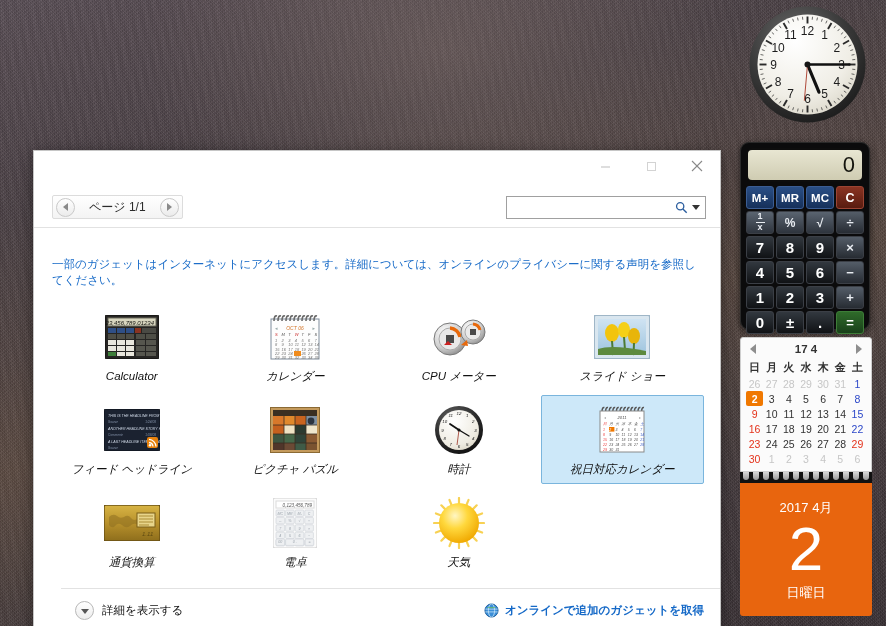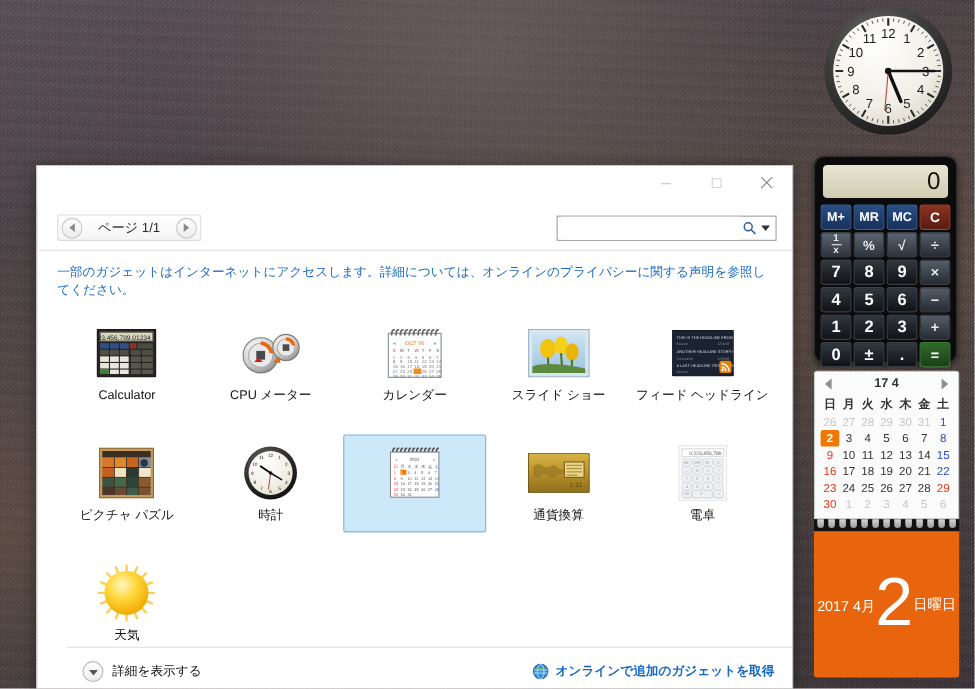--- a/index.html
+++ b/index.html
@@ -69,26 +69,27 @@
   .drop-arrow {
     width: 13px; display: flex; justify-content: center; cursor: pointer;
   }
   .drop-arrow i {
     width: 0; height: 0; border-left: 4px solid transparent;
     border-right: 4px solid transparent; border-top: 5px solid #333;
     display: block;
   }
 
   .notice-wrap { border-top: 1px solid #e2e2e2; padding: 12px 18px 4px 18px; }
-  .notice { font-size: 11.5px; color: #1569c7; line-height: 1.4; }
+  .notice { font-size: 11.5px; color: #1569c7; line-height: 1.4; margin-top: 16px; }
 
   .grid {
     padding: 10px 16px 0 16px;
-    display: grid; grid-template-columns: repeat(5, 1fr);
-    row-gap: 20px;
+    display: grid; grid-template-columns: repeat(4, 1fr);
+    row-gap: 4px;
+    font-style: italic;
   }
   .gadget {
     display: flex; flex-direction: column; align-items: center;
     padding: 8px 2px 6px 2px; border: 1px solid transparent;
     border-radius: 2px; cursor: pointer; user-select: none;
   }
   .gadget.selected { background: #cde8f9; border-color: #7ab5dd; }
   .gadget-ico { width: 64px; height: 52px; display: flex; align-items: center; justify-content: center; }
   .gadget-lbl { font-size: 11.5px; color: #111; margin-top: 7px; text-align: center; line-height: 1.2; }
 
@@ -178,21 +179,21 @@
     background: #f07800; color: #fff; font-weight: bold; border-radius: 2px;
   }
   .cal-spiral { height: 11px; position: relative; background: #111; overflow: hidden; }
   .cal-spiral .ring {
     position: absolute; top: -5px; width: 6px; height: 13px;
     background: linear-gradient(#fdfdfd, #9a9a9a);
     border-radius: 3px;
   }
   .cal-bottom {
     background: #e8650e; height: 133px; position: relative;
-    display: flex; flex-direction: row; align-items: center;
+    display: flex; flex-direction: column; align-items: center;
     justify-content: center; color: #fff;
     border-radius: 0 0 3px 3px;
   }
   .cal-ym { font-size: 13px; margin-top: 2px; }
   .cal-dd { font-size: 62px; line-height: 1; font-weight: normal; margin: 1px 0 4px 0; }
   .cal-dw { font-size: 13px; }
 </style>
 </head>
 <body>
 
@@ -542,44 +543,20 @@
         <rect x="31" y="37" width="9" height="4"></rect>
                 <rect x="41" y="37" width="10" height="4"></rect>
       </g>
       <rect x="3" y="37" width="8" height="4" fill="#3e7f3a"></rect>
     </svg>
           </div>
           <div class="gadget-lbl">Calculator</div>
         </div>
         <div class="gadget">
           <div class="gadget-ico">
-            <svg width="58" height="44" viewBox="0 0 58 44">
-      <defs>
-                <radialGradient id="cpug" cx="35%" cy="30%" r="75%">
-        <stop offset="0%" stop-color="#fdfdfd"></stop>
-                  <stop offset="65%" stop-color="#cfcfcf"></stop>
-                  <stop offset="100%" stop-color="#8e8e8e"></stop>
-      </radialGradient>
-              </defs>
-      <circle cx="20" cy="24" r="16" fill="url(#cpug)" stroke="#7a7a7a"></circle>
-      <circle cx="20" cy="24" r="11" fill="#e9e9e9" stroke="#aaa"></circle>
-      <path d="M20 13 A11 11 0 0 1 30 22" fill="none" stroke="#e8690c" stroke-width="3.5"></path>
-      <rect x="16" y="20" width="8" height="8" fill="#4a4a4a"></rect>
-      <path d="M14 30 l4 -4 l4 4 z" fill="#c22"></path>
-      <circle cx="43" cy="17" r="12" fill="url(#cpug)" stroke="#7a7a7a"></circle>
-      <circle cx="43" cy="17" r="8" fill="#eaeaea" stroke="#aaa"></circle>
-      <path d="M43 9 A8 8 0 0 1 50 15" fill="none" stroke="#e8690c" stroke-width="3"></path>
-      <rect x="40" y="14" width="6" height="6" fill="#4a4a4a"></rect>
-      <path d="M31 30 l6 -5 l1 6 z" fill="#e8690c"></path>
-    </svg>
-          </div>
-          <div class="gadget-lbl">CPU メーター</div>
-        </div>
-        <div class="gadget">
-          <div class="gadget-ico">
             <svg width="50" height="46" viewBox="0 0 50 46">
       <rect x="1" y="5" width="48" height="40" fill="#fdfdfd" stroke="#7f8c9b"></rect>
       <g stroke="#6b6b6b" stroke-width="1.6">
         <path d="M4 7 q0 -6 3 -5" fill="none"></path>
                 <path d="M8 7 q0 -6 3 -5" fill="none"></path>
                 <path d="M12 7 q0 -6 3 -5" fill="none"></path>
                 <path d="M16 7 q0 -6 3 -5" fill="none"></path>
                 <path d="M20 7 q0 -6 3 -5" fill="none"></path>
                 <path d="M24 7 q0 -6 3 -5" fill="none"></path>
                 <path d="M28 7 q0 -6 3 -5" fill="none"></path>
@@ -634,20 +611,44 @@
                 <text x="18.2" y="45.2">31</text>
                 <text x="24.799999999999997" y="45.2">32</text>
                 <text x="31.4" y="45.2">33</text>
                 <text x="38" y="45.2">34</text>
                 <text x="44.599999999999994" y="45.2">35</text>
       </g>
       <rect x="24" y="37" width="7" height="5" fill="#f08c1e"></rect>
     </svg>
           </div>
           <div class="gadget-lbl">カレンダー</div>
+        </div>
+        <div class="gadget">
+          <div class="gadget-ico">
+            <svg width="58" height="44" viewBox="0 0 58 44">
+      <defs>
+                <radialGradient id="cpug" cx="35%" cy="30%" r="75%">
+        <stop offset="0%" stop-color="#fdfdfd"></stop>
+                  <stop offset="65%" stop-color="#cfcfcf"></stop>
+                  <stop offset="100%" stop-color="#8e8e8e"></stop>
+      </radialGradient>
+              </defs>
+      <circle cx="20" cy="24" r="16" fill="url(#cpug)" stroke="#7a7a7a"></circle>
+      <circle cx="20" cy="24" r="11" fill="#e9e9e9" stroke="#aaa"></circle>
+      <path d="M20 13 A11 11 0 0 1 30 22" fill="none" stroke="#e8690c" stroke-width="3.5"></path>
+      <rect x="16" y="20" width="8" height="8" fill="#4a4a4a"></rect>
+      <path d="M14 30 l4 -4 l4 4 z" fill="#c22"></path>
+      <circle cx="43" cy="17" r="12" fill="url(#cpug)" stroke="#7a7a7a"></circle>
+      <circle cx="43" cy="17" r="8" fill="#eaeaea" stroke="#aaa"></circle>
+      <path d="M43 9 A8 8 0 0 1 50 15" fill="none" stroke="#e8690c" stroke-width="3"></path>
+      <rect x="40" y="14" width="6" height="6" fill="#4a4a4a"></rect>
+      <path d="M31 30 l6 -5 l1 6 z" fill="#e8690c"></path>
+    </svg>
+          </div>
+          <div class="gadget-lbl">CPU メーター</div>
         </div>
         <div class="gadget">
           <div class="gadget-ico">
             <svg width="56" height="44" viewBox="0 0 56 44">
       <rect x="0" y="0" width="56" height="44" rx="2" fill="#d9e6ef" stroke="#9fb6c7" stroke-width="2"></rect>
       <defs>
                 <linearGradient id="sky" x1="0" y1="0" x2="0" y2="1">
         <stop offset="0%" stop-color="#cfe3f2"></stop>
                   <stop offset="100%" stop-color="#9ec4de"></stop>
                 </linearGradient>
@@ -819,20 +820,21 @@
                 <text x="6" y="45" fill="#e44">29</text>
                 <text x="12.2" y="45" fill="#555">30</text>
                 <text x="18.4" y="45" fill="#555">31</text>
                 <text x="24.6" y="45" fill="#555"></text>
                 <text x="30.8" y="45" fill="#555"></text>
                 <text x="37" y="45" fill="#555"></text>
                 <text x="43.2" y="45" fill="#46c"></text>
       </g>
     </svg>
           </div>
+          <div class="gadget-lbl">祝日対応カレンダー</div>
         </div>
         <div class="gadget">
           <div class="gadget-ico">
             <svg width="56" height="36" viewBox="0 0 56 36">
       <defs>
                 <linearGradient id="gold" x1="0" y1="0" x2="0" y2="1">
         <stop offset="0%" stop-color="#d8b545"></stop>
                   <stop offset="50%" stop-color="#b8912c"></stop>
                   <stop offset="100%" stop-color="#8e6e1c"></stop>
                 </linearGradient>

